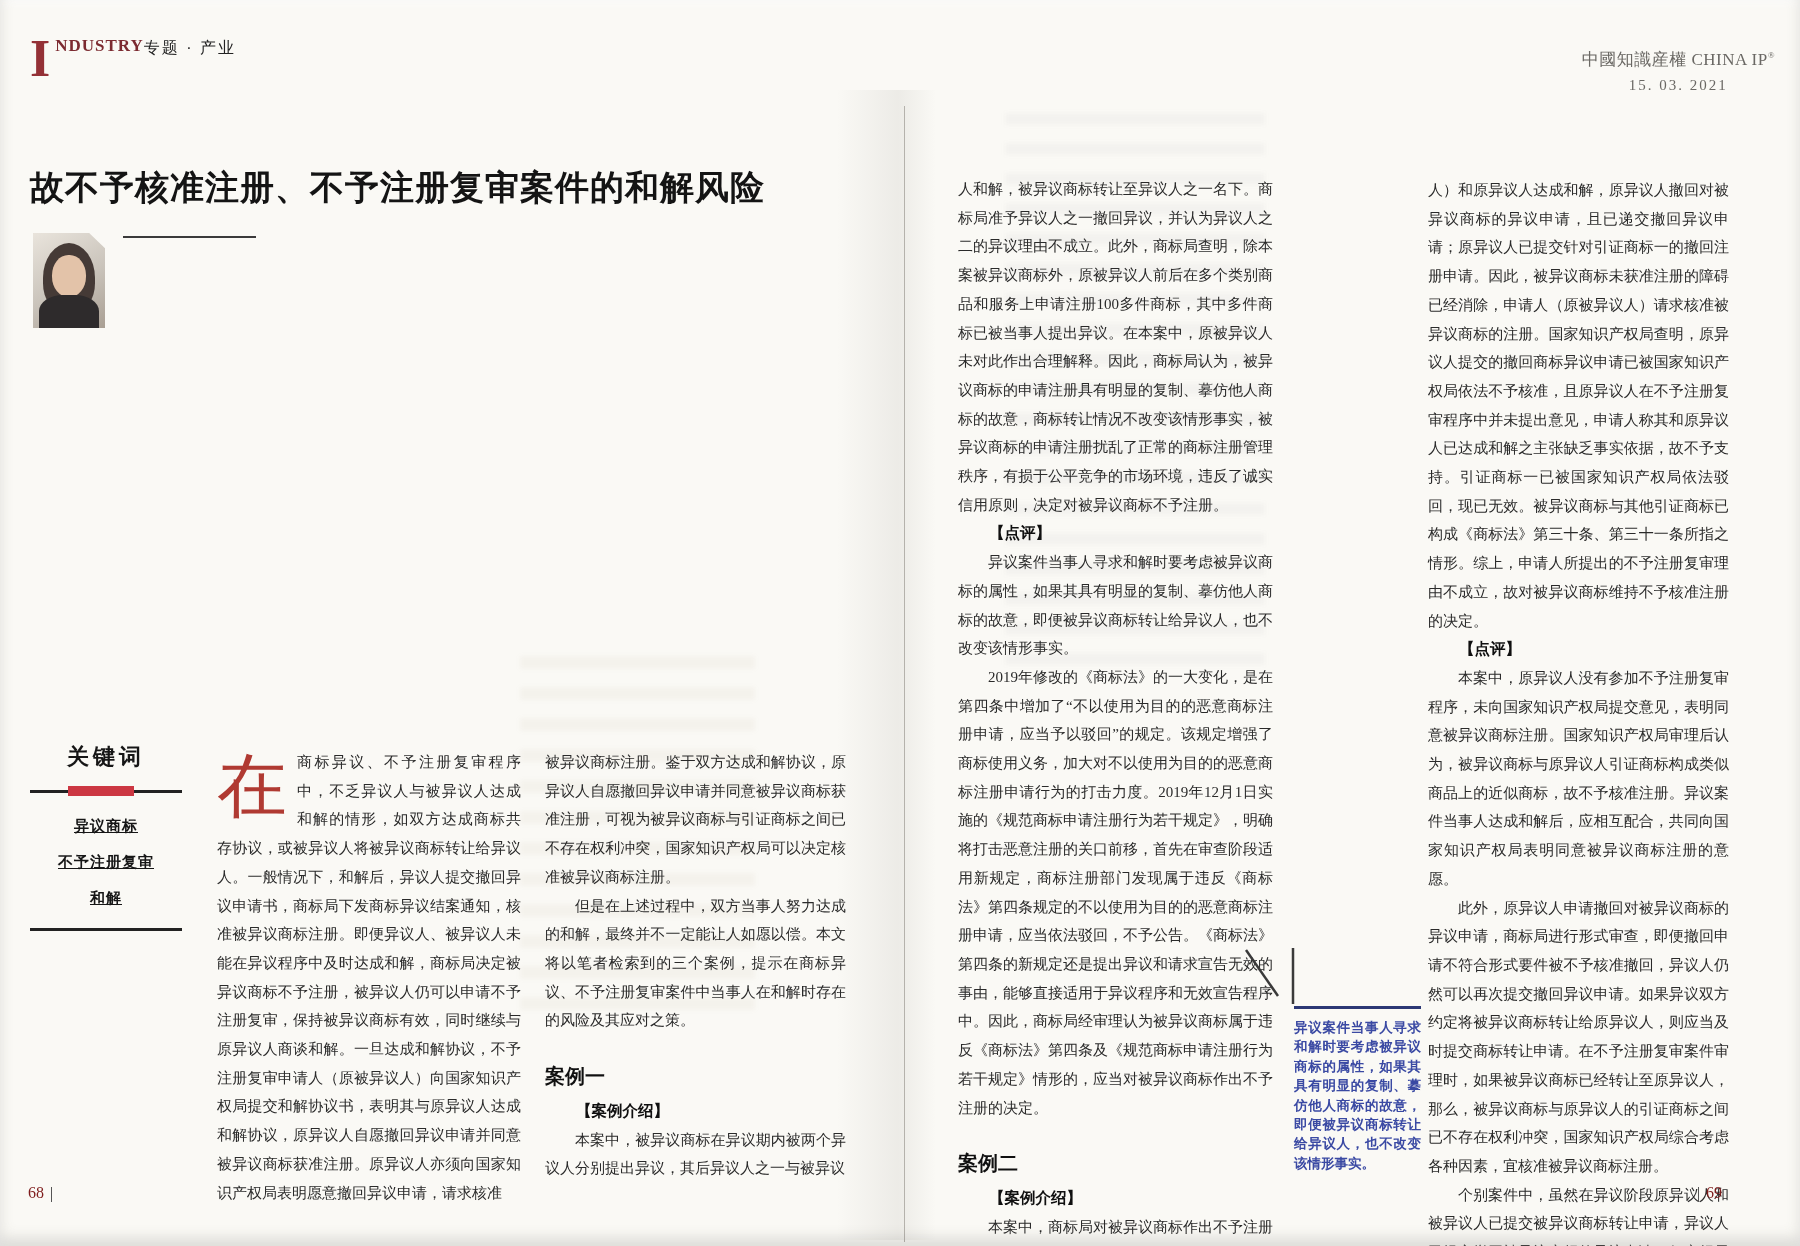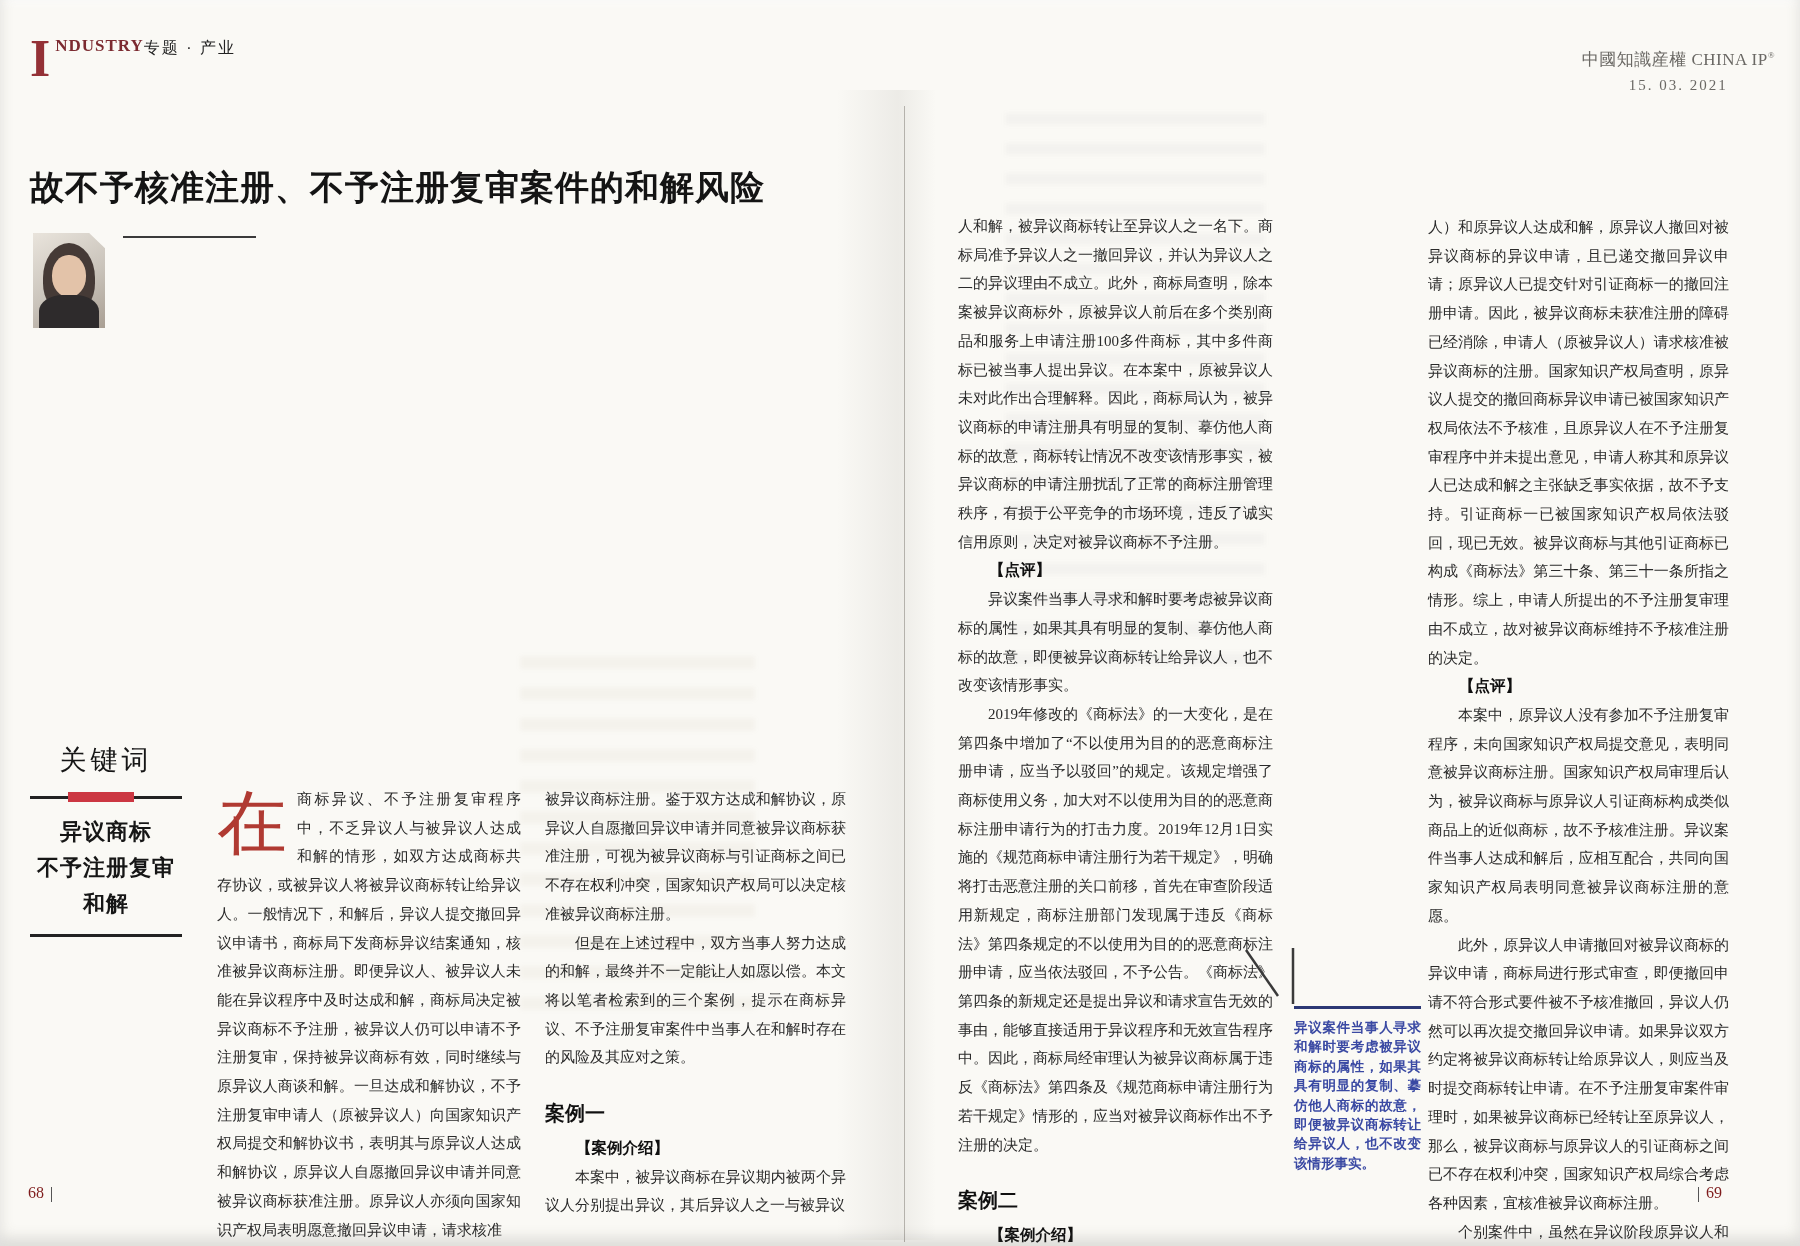--- a/index.html
+++ b/index.html
@@ -45,32 +45,32 @@
   .photo .hair{position:absolute;left:10px;top:10px;width:52px;height:70px;border-radius:50% 50% 42% 42%;background:#453a36;}
   .photo .face{position:absolute;left:19px;top:22px;width:34px;height:42px;border-radius:48%;background:#e3c3a9;}
   .photo .body{position:absolute;left:6px;top:62px;width:60px;height:40px;border-radius:40% 40% 0 0;background:#2e2b2c;}
   .author-rule{left:123px;top:236px;width:133px;height:2px;background:#3a3a3a;}
   .author{left:123px;top:250px;font-family:"Liberation Sans",sans-serif;}
   .author .nm{font-size:16px;font-weight:700;color:#1c1c1c;}
   .author .ln{font-size:15px;color:#2c2c2c;margin-top:9px;}
 
   
   .kwbox{left:30px;top:742px;width:152px;text-align:center;}
-  .kw-head{font-size:27px;font-weight:400;letter-spacing:4px;color:#161616;}
+  .kw-head{font-size:22px;font-weight:700;letter-spacing:4px;color:#161616;}
   .kw-rule{position:relative;height:10px;margin:14px 0 12px;}
   .kw-rule .line{position:absolute;left:0;right:0;top:50%;height:3px;margin-top:-1px;background:#222;}
   .kw-rule .red{position:absolute;left:50%;top:0;width:66px;height:10px;margin-left:-38px;background:#cc3742;}
-  .kw-items{font-size:22px;font-weight:600;line-height:36px;color:#161616;letter-spacing:1px;}
+  .kw-items{font-size:15px;font-weight:600;line-height:36px;color:#161616;letter-spacing:1px;text-decoration:underline;}
   .kw-rule2{height:3px;background:#222;margin-top:12px;}
 
   
   .col{text-align:justify;font-size:15px;line-height:28.7px;}
   .col .blk{margin:0;}
   .col .p{text-indent:2em;}
-  .col .p0{text-indent:0;margin-top:37px;}
+  .col .p0{text-indent:0;}
   .col .h1{font-family:"Liberation Sans","DejaVu Sans",sans-serif;font-weight:700;font-size:20px;
            text-indent:0;margin:27px 0 7px;color:#101010;line-height:28px;}
   .col .h2{font-family:"Liberation Sans","DejaVu Sans",sans-serif;font-weight:700;font-size:15.5px;
            text-indent:2em;color:#101010;}
   .lcol1{left:217px;top:748px;width:304px;}
   .lcol2{left:545px;top:748px;width:301px;}
   .rcol1{left:958px;top:175px;width:315px;}
   .rcol2{left:1428px;top:176px;width:301px;}
   .dropcap{float:left;font-size:70px;line-height:.95;color:#b03a32;padding:6px 10px 0 0;font-weight:500;}
 

